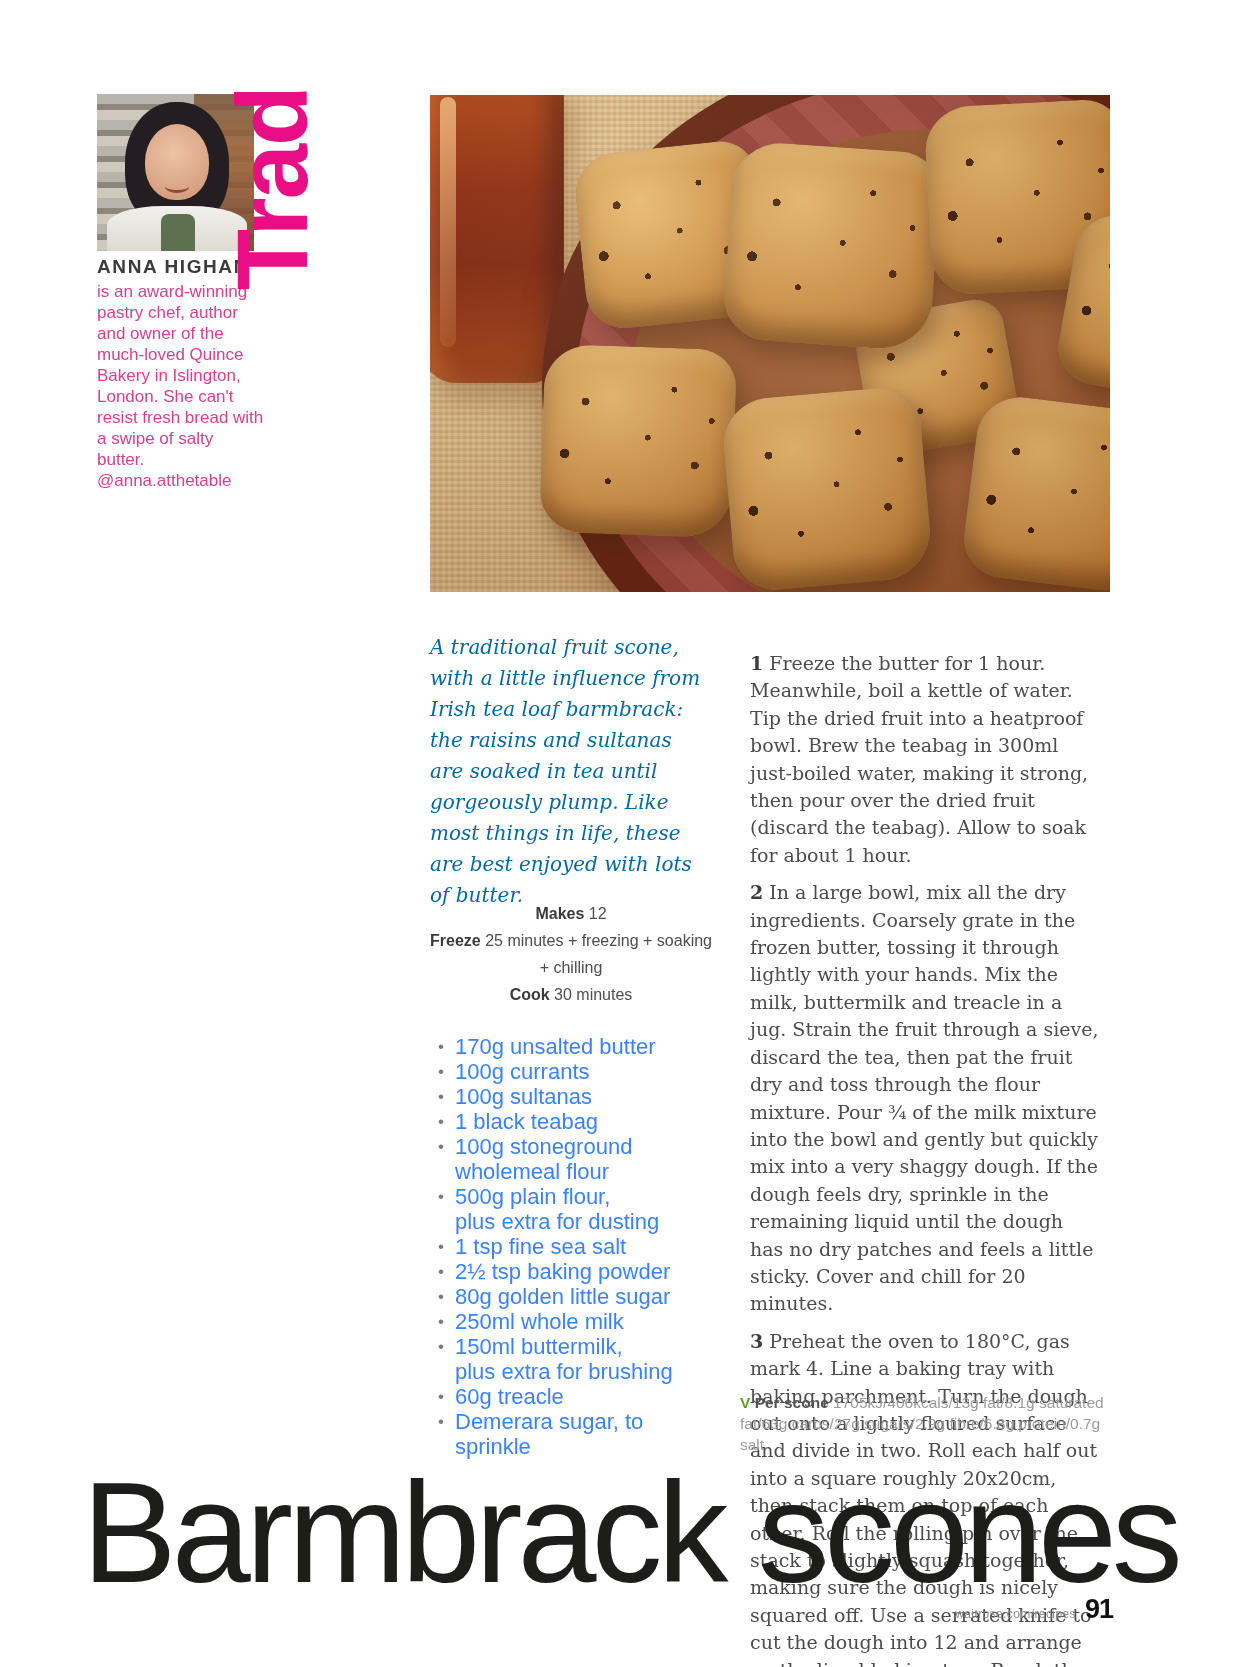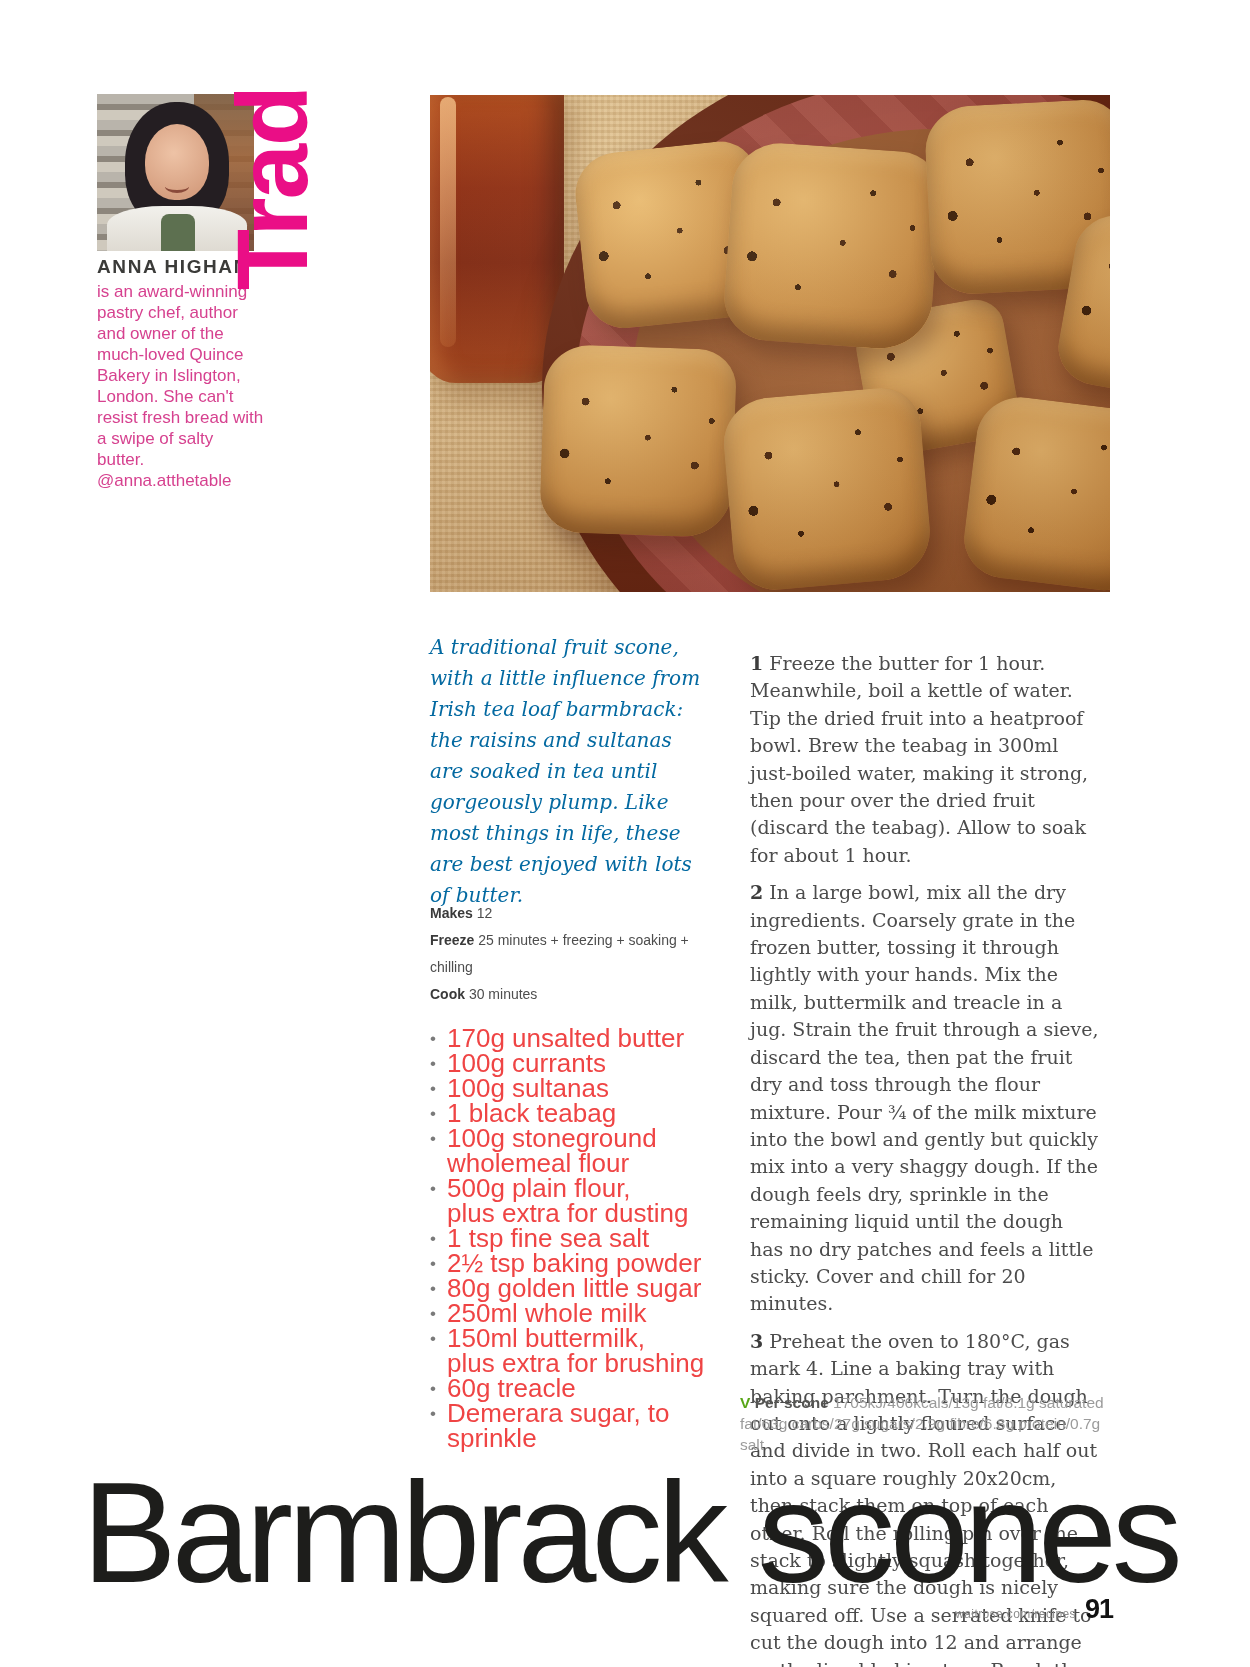--- a/index.html
+++ b/index.html
@@ -79,24 +79,24 @@
   .s6{left:298px;top:298px;width:198px;height:192px;transform:rotate(-5deg);}
   .s7{left:540px;top:308px;width:188px;height:182px;transform:rotate(7deg);}
   .s8{left:432px;top:212px;width:150px;height:140px;transform:rotate(-10deg);}
   .photo .vignette{position:absolute;inset:0;
     background:radial-gradient(120% 120% at 30% 25%,rgba(255,240,200,.12),rgba(80,30,5,.18) 85%);}
 
   
   .intro{position:absolute;left:430px;top:612px;width:278px;
     font-family:"DejaVu Serif","Liberation Serif",serif;font-style:italic;
     font-size:20px;line-height:31px;color:#0369a1;}
-  .details{position:absolute;left:430px;top:900px;width:282px;font-size:14px;line-height:27px;color:#4d4d4d;}
+  .details{position:absolute;left:430px;top:900px;width:282px;font-size:16px;line-height:27px;color:#4d4d4d;text-align:center;}
   .details b{color:#3a3a3a;}
-  .ingredients{position:absolute;left:430px;top:1026px;width:282px;margin:0;padding:0;list-style:none;
-    font-size:26px;line-height:25px;color:#ef4444;}
+  .ingredients{position:absolute;left:430px;top:1026px;width:282px;margin:8px;padding:0;list-style:none;
+    font-size:22px;line-height:25px;color:#3b82f6;}
   .ingredients li{position:relative;padding-left:17px;margin:0;}
   .ingredients li::before{content:"•";position:absolute;left:0;top:0;color:#7a7a7a;font-size:17px;}
   .ingredients .line{display:block;}
 
   
   .method{position:absolute;left:740px;top:640px;width:372px;
     font-family:"DejaVu Serif","Liberation Serif",serif;
     font-size:19px;line-height:27.4px;color:#4c4c4c;}
   .method p{margin:10px;}
   .method b{font-weight:bold;color:#3d3d3d;}

